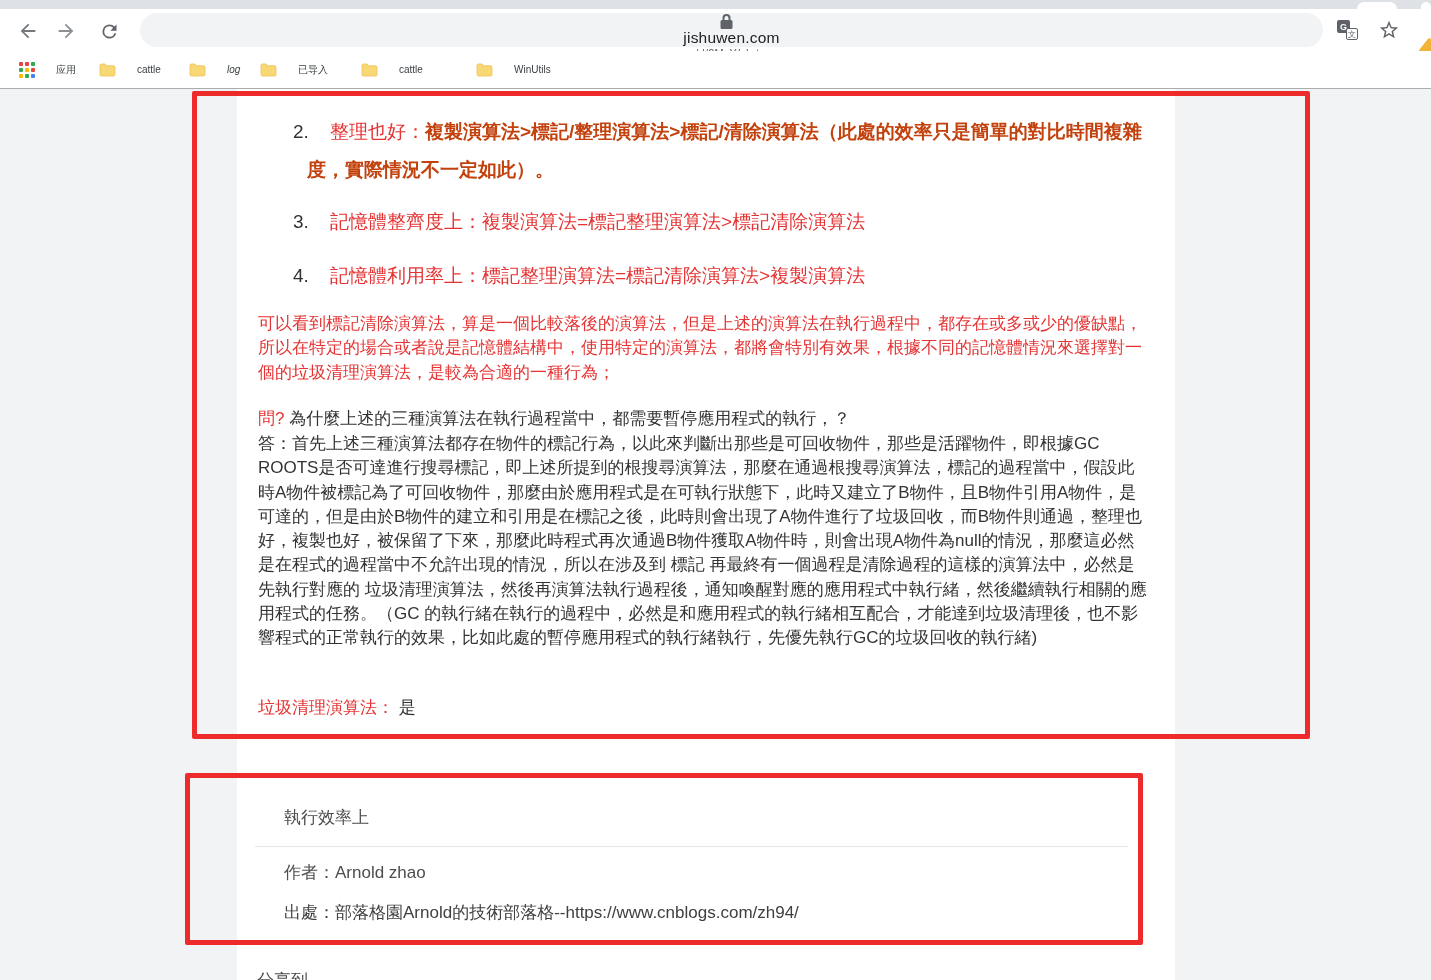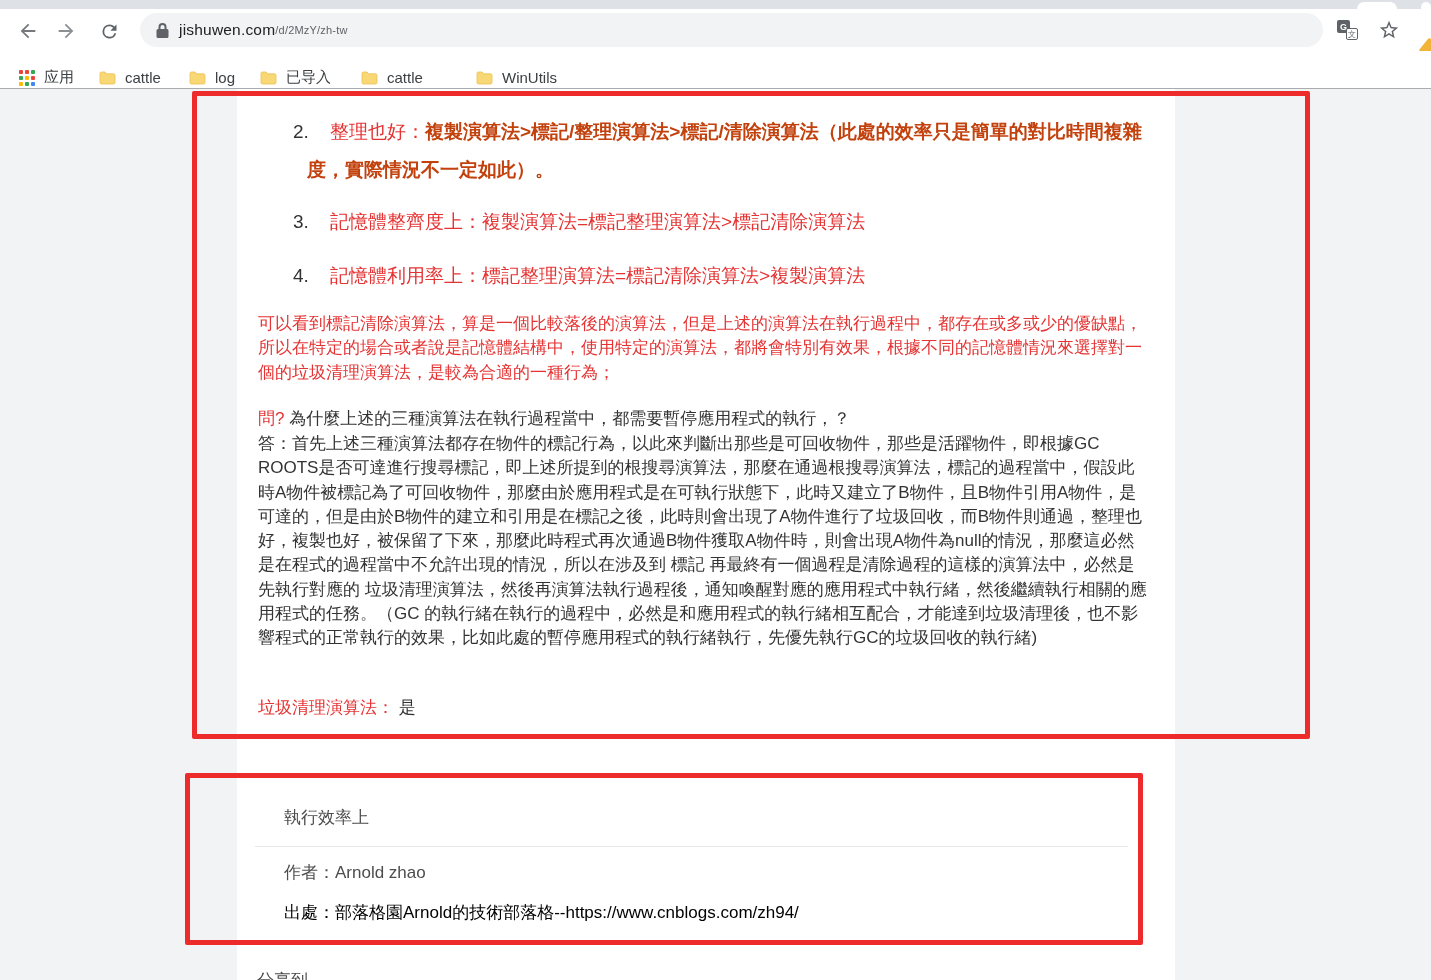--- a/index.html
+++ b/index.html
@@ -19,42 +19,42 @@
 
   
   .toolbar { position:absolute; top:9px; left:0; width:1431px; height:42px; background:#fff; }
   .navbtn { position:absolute; top:10px; width:24px; height:24px; display:flex; align-items:center; justify-content:center; cursor:pointer; }
   .btn-back { left:16px; }
   .btn-fwd  { left:54px; }
   .btn-reload { left:97px; }
   .urlbar {
     position:absolute; left:140px; top:4px; width:1183px; height:34px;
     background:#f1f3f4; border-radius:17px;
-    display:flex; align-items:center; padding:0 16px;
+    display:flex; align-items:center; padding:0 16px;flex-direction:column;
   }
   .lockwrap { display:flex; align-items:center; margin-right:10px; }
   .url-domain { font-size:15.5px; color:#202124; letter-spacing:.2px; }
   .url-path   { font-size:11px; color:#5f6368; letter-spacing:.2px; }
   .tr-icon { position:absolute; left:1337px; top:11px; width:21px; height:20px; cursor:pointer; }
   .tr-back { position:absolute; left:0; top:0; width:13px; height:13px; background:#5f6368; border-radius:2px;
              color:#fff; font-size:9px; font-weight:bold; display:flex; align-items:center; justify-content:center; }
   .tr-front{ position:absolute; right:0; bottom:0; width:12px; height:12px; background:#fff; border:1.5px solid #5f6368;
              border-radius:2px; color:#5f6368; font-size:8px; display:flex; align-items:center; justify-content:center; }
   .star-btn { position:absolute; left:1377px; top:9px; width:24px; height:24px; cursor:pointer;
               display:flex; align-items:center; justify-content:center; }
   .ext-partial { position:absolute; left:1422px; top:31px; width:15px; height:18px;
                  background:#f2b438; border-radius:3px; transform:rotate(38deg); }
 
   
   .bookmarks { position:absolute; top:51px; left:0; width:1431px; height:37px; background:#fff; }
-  .bm { position:absolute; top:8px; height:37px; display:flex; align-items:center; gap:9px;
-        font-size:15px; color:#3c4043; cursor:pointer; white-space:nowrap; }
+  .bm { position:absolute; top:0; height:37px; display:flex; align-items:center; gap:21px;
+        font-size:10px; color:#3c4043; cursor:pointer; white-space:nowrap; }
   .bm-apps    { left:18px; }
   .bm-cattle  { left:99px; }
-  .bm-log     { left:189px; }
+  .bm-log     { left:189px;font-style:italic; }
   .bm-import  { left:260px; }
   .bm-company { left:361px; }
   .bm-winutils{ left:476px; }
   .apps-grid { width:17px; height:17px; display:grid; grid-template-columns:repeat(3,4px); grid-template-rows:repeat(3,4px);
                gap:2px; align-content:center; justify-content:center; }
   .apps-grid span { width:4px; height:4px; border-radius:1px; display:block; }
 
   
   .page { position:absolute; top:88px; left:0; width:1431px; height:892px;
           background:#f2f3f5; border-top:1px solid #a9acb0; overflow:hidden; }
@@ -72,21 +72,21 @@
   .rt { color:#e53333; }
   .red-para { top:223px; }
   .q-line   { top:318px; }
   .a-para   { top:343px; }
   .gen-line { top:607px; }
   .jvm-line { top:658px; }
 
   .copy-title { position:absolute; left:47px; top:717px; font-size:17px; line-height:24px; color:#4d4d4d; }
   .copy-divider { position:absolute; left:18px; top:757px; width:873px; height:1px; background:#e7e7e7; }
   .copy-author { position:absolute; left:47px; top:772px; font-size:17px; line-height:24px; color:#4d4d4d; }
-  .copy-source { position:absolute; left:47px; top:812px; font-size:17px; line-height:24px; color:#000000; }
+  .copy-source { position:absolute; left:47px; top:812px; font-size:17px; line-height:24px; color:#404040; }
   .share-line { position:absolute; left:20px; top:880px; font-size:17px; line-height:24px; color:#4a4a4a; }
 
   .anno { position:absolute; border:5px solid #ee2b2b; border-radius:2px; z-index:5; pointer-events:none; }
   .anno1 { left:192px; top:2px;   width:1118px; height:648px; }
   .anno2 { left:185px; top:684px; width:958px;  height:172px; }
 </style>
 </head>
 <body>
 
 <div class="screen">

